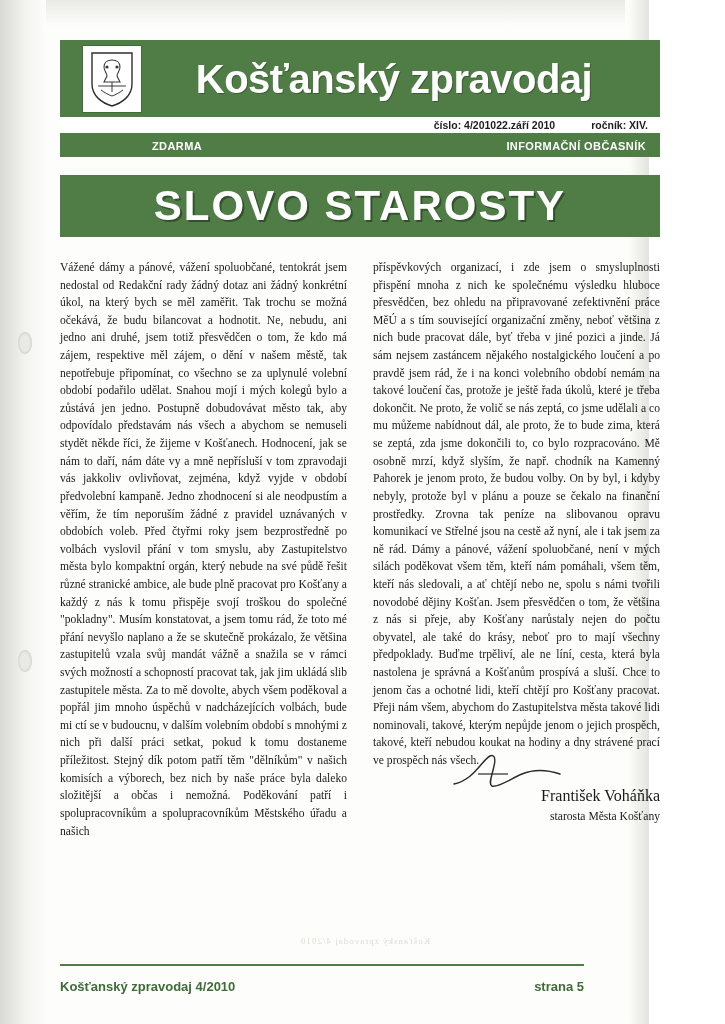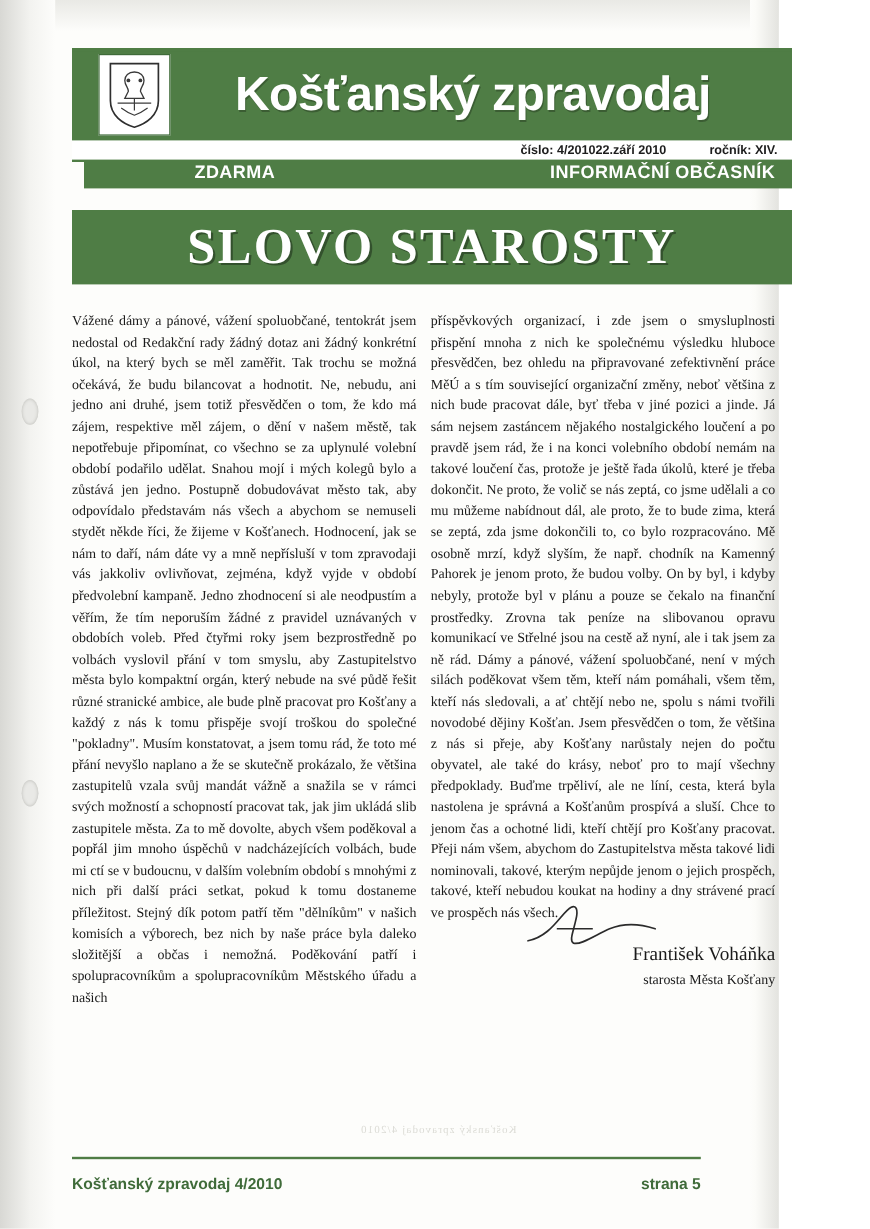--- a/index.html
+++ b/index.html
@@ -107,53 +107,52 @@
     font-size: 10.5px;
     font-weight: bold;
     color: #1d1d1d;
   }
   .masthead-meta .mid { margin-right: 36px; }
   .masthead-sub {
     background: #4f7d45;
     height: 22px;
     display: flex;
     justify-content: space-between;
-    align-items: flex-start;
+    align-items: center;
     padding: 0 14px 0 92px;
     font-family: "Liberation Sans", sans-serif;
-    font-size: 15px;
+    font-size: 11px;
     color: #ffffff;
     font-weight: bold;
     letter-spacing: 0.4px;
-    margin-left: 10px;
   }
 
   
   .banner {
     margin-top: 18px;
     background: #4f7d45;
     height: 62px;
     display: flex;
     align-items: center;
     justify-content: center;
   }
   .banner-title {
-    font-family: Liberation Serif, serif;
+    font-family: Liberation Sans, sans-serif;
     font-weight: bold;
     font-size: 42px;
     letter-spacing: 2px;
     color: #ffffff;
     text-shadow: 2px 2px 0 rgba(0,0,0,0.35);
   }
 
   
   .article {
     margin-top: 22px;
     display: flex;
-    gap: 12px;
+    gap: 26px;
     font-size: 11.6px;
     line-height: 1.52;
     text-align: justify;
     color: #1a1a1a;
   }
   .col {
     width: 287px;
   }
   .col p {
     margin: 0;

